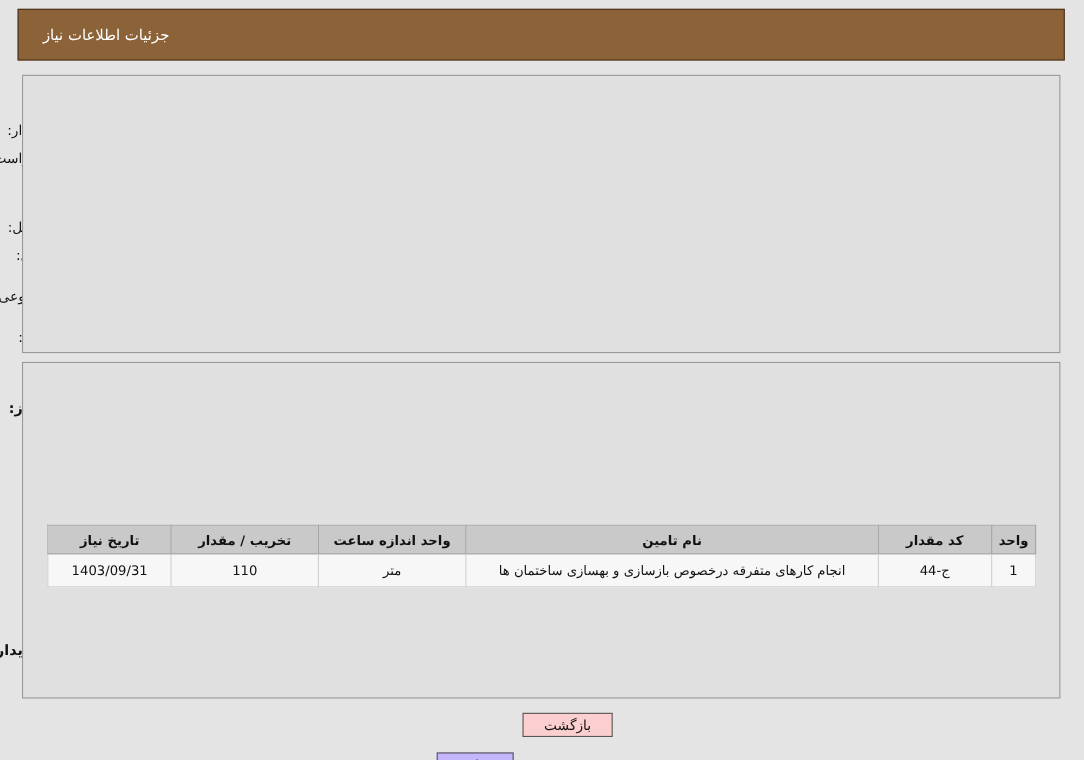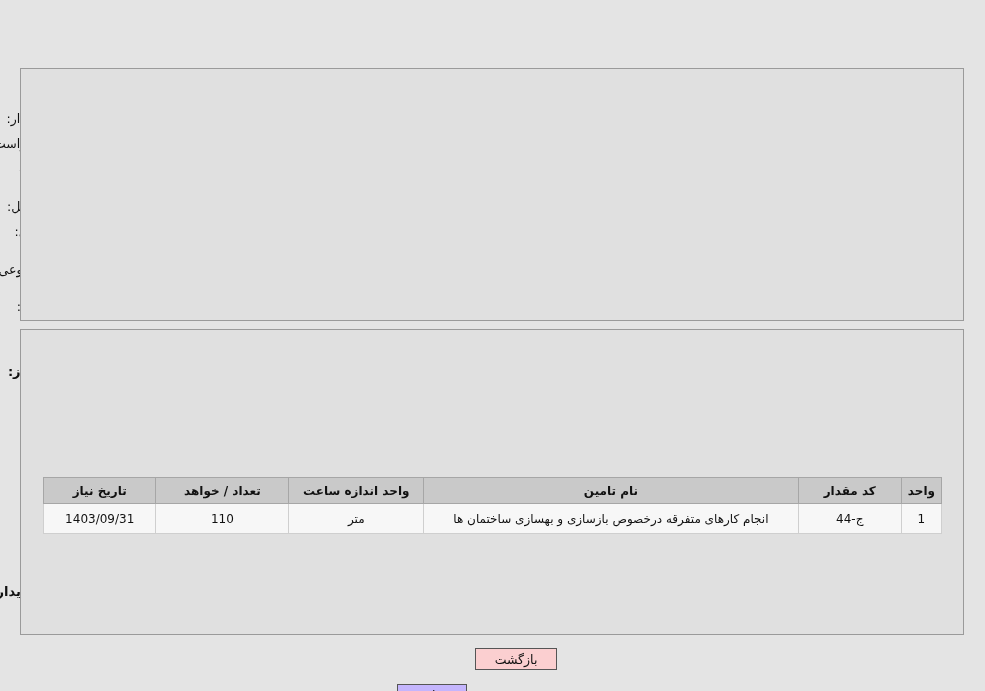--- a/index.html
+++ b/index.html
@@ -190,20 +190,23 @@
 <div class="page">
 
   <div class="watermark">
     <div class="wm-inner">
       <div class="wm-shield"></div>
       <div class="wm-v">V</div>
       <div class="wm-text">AriaTender.net</div>
     </div>
   </div>
 
+  <div class="header-bar">
+    <span class="title">جزئیات اطلاعات نیاز</span>
+  </div>
 
   <div class="panel" id="panel-top"></div>
 
   <div class="frm-row" style="top:82px; right:880px; width:80px;">
     <div class="lbl" style="width:80px; text-align:left;">شماره نیاز:</div>
   </div>
   <div class="fld" style="position:absolute; top:81px; right:613px; width:258px;">1103093650000008</div>
 
   <div class="lbl" style="position:absolute; top:84px; right:296px; width:160px; text-align:left;">تاریخ و ساعت اعلان عمومی:</div>
   <div class="fld" style="position:absolute; top:81px; right:106px; width:180px;">1403/03/13 - 15:56</div>
@@ -271,21 +274,21 @@
   <div class="bold-lbl" style="position:absolute; top:437px; right:884px;">گروه خدمت:</div>
   <div class="fld r" style="position:absolute; top:434px; right:175px; width:700px; height:22px;">ساختمان</div>
 
   <table class="grid" style="top:477px; right:43px; width:899px;">
     <thead>
       <tr>
         <th style="width:32px;">واحد</th>
         <th style="width:104px;">کد مقدار</th>
         <th style="width:381px;">نام تامین</th>
         <th style="width:135px;">واحد اندازه ساعت</th>
-        <th style="width:134px;">تعداد / خواهد</th>
+        <th style="width:134px;">تخریب / مقدار</th>
         <th style="width:113px;">تاریخ نیاز</th>
       </tr>
     </thead>
     <tbody>
       <tr>
         <td>1</td>
         <td>ج-44</td>
         <td>انجام کارهای متفرقه درخصوص بازسازی و بهسازی ساختمان ها</td>
         <td>متر</td>
         <td>110</td>

